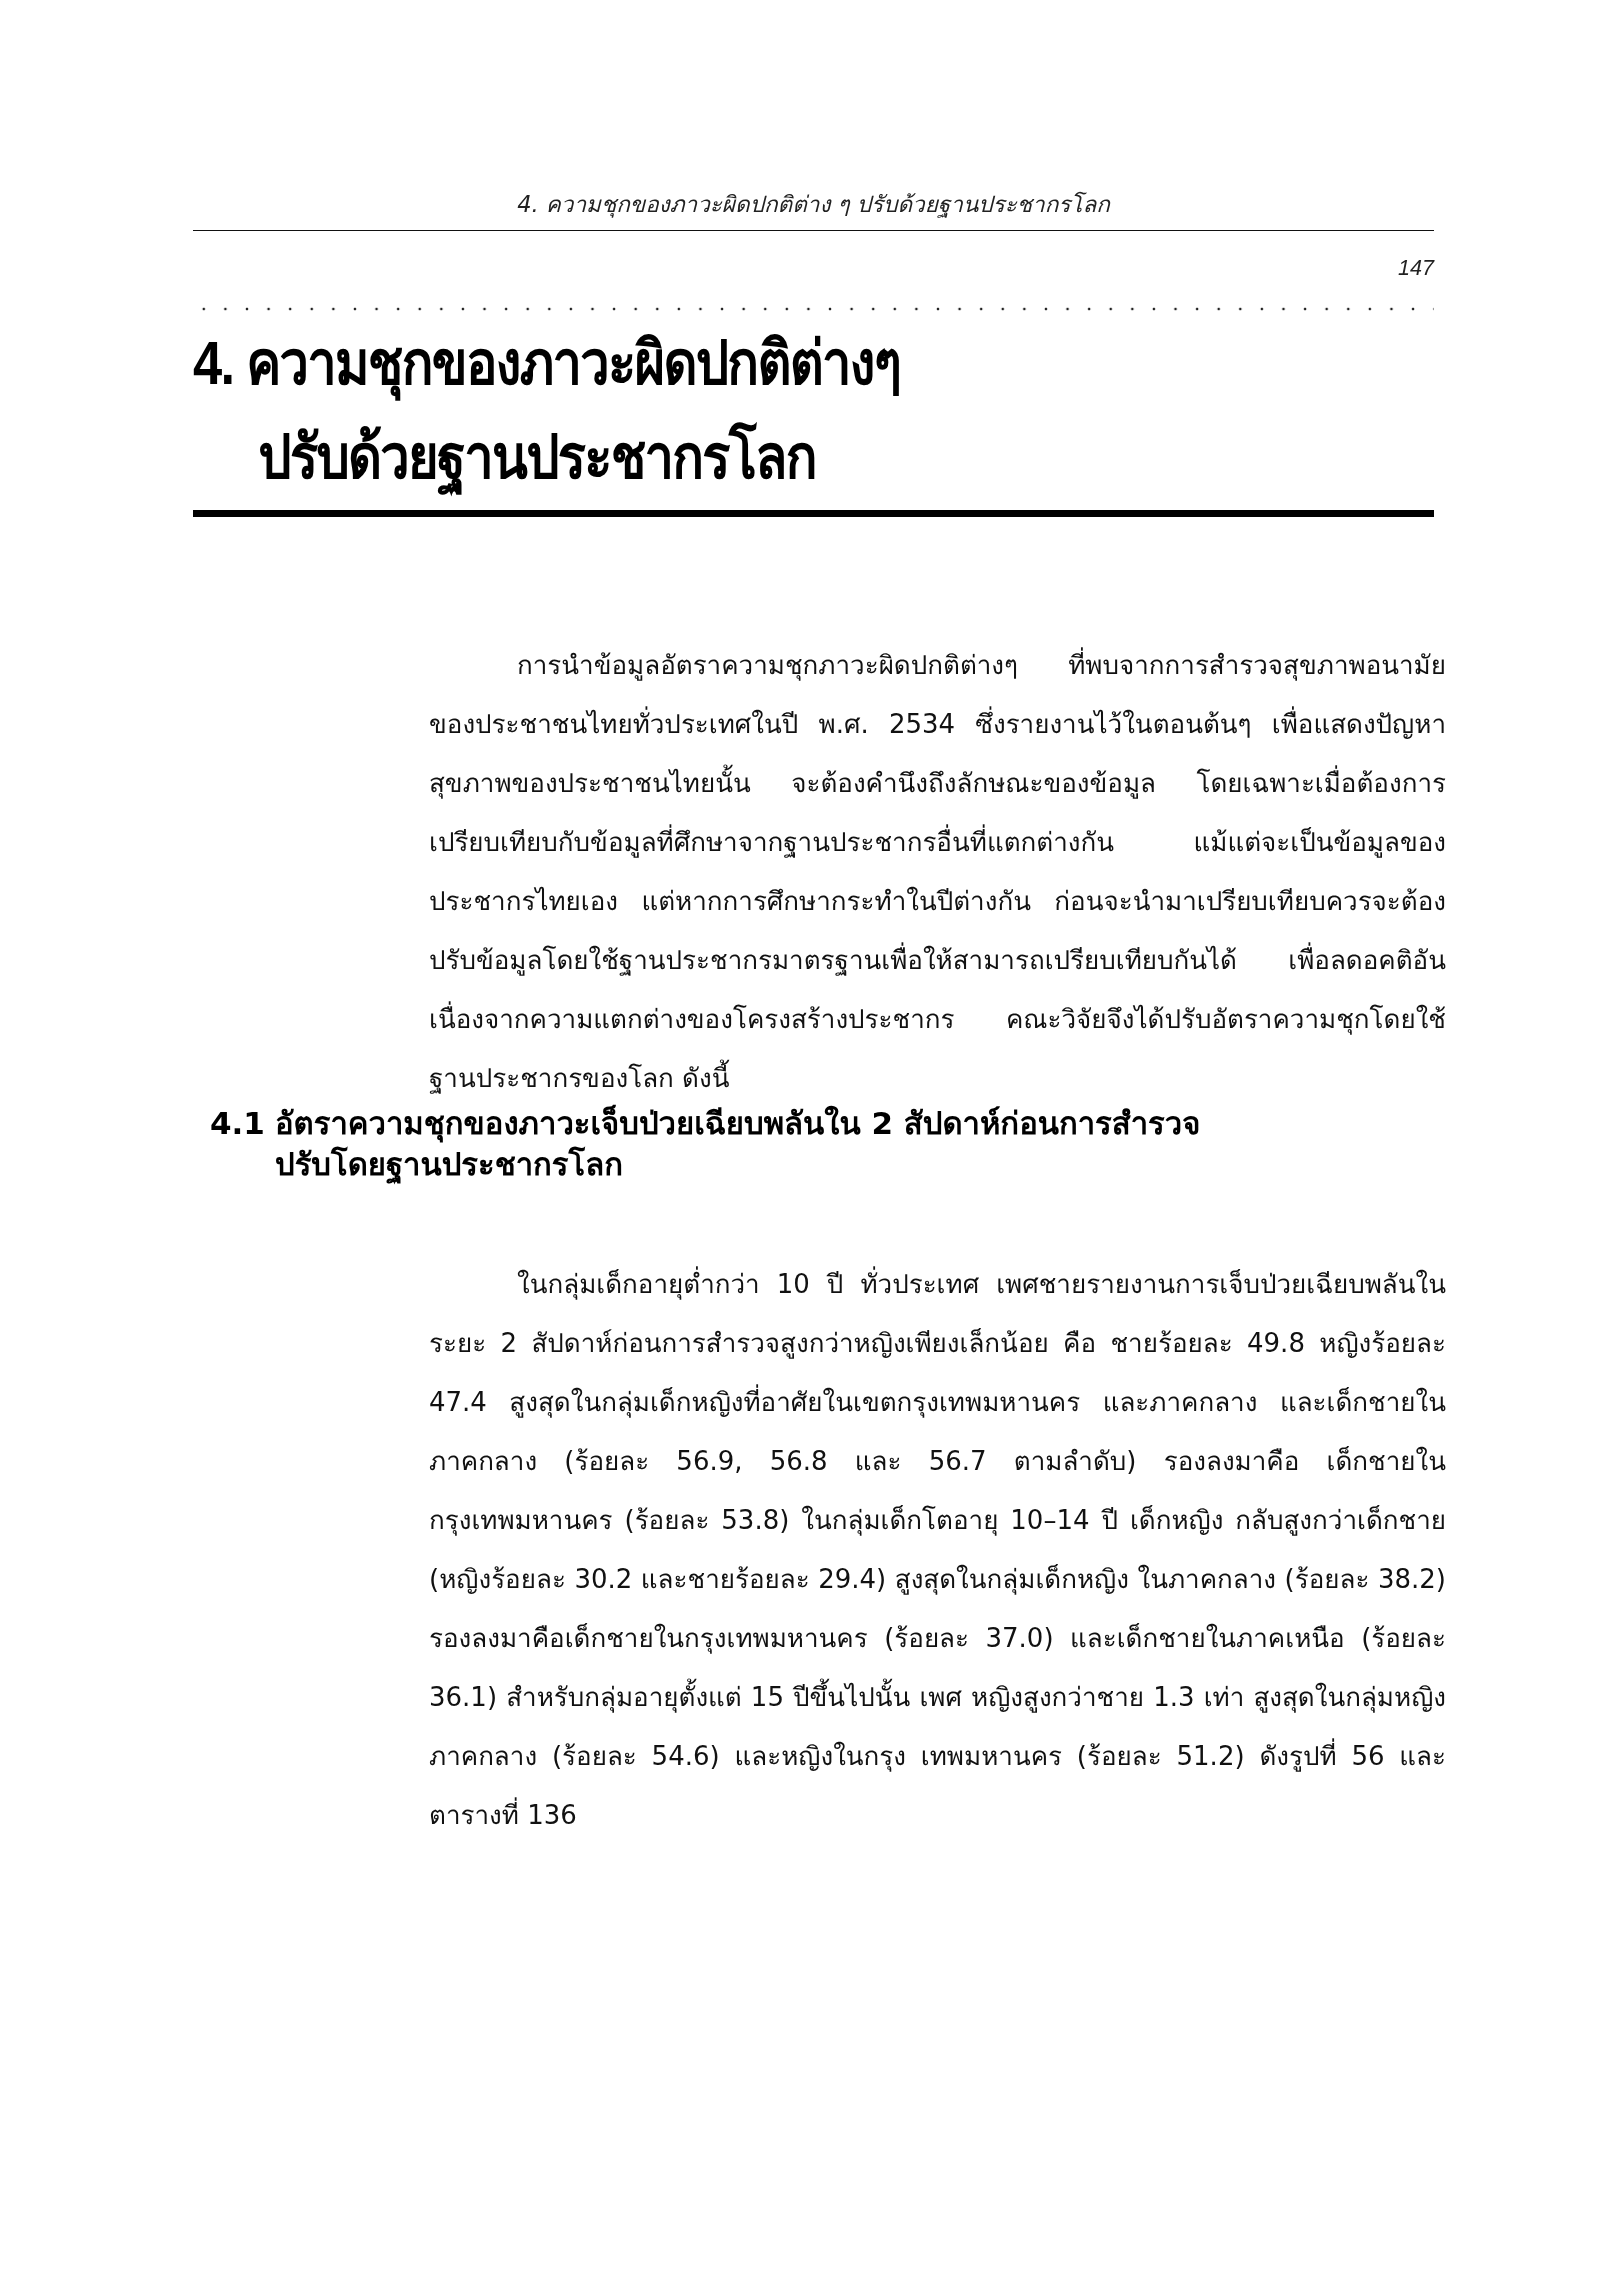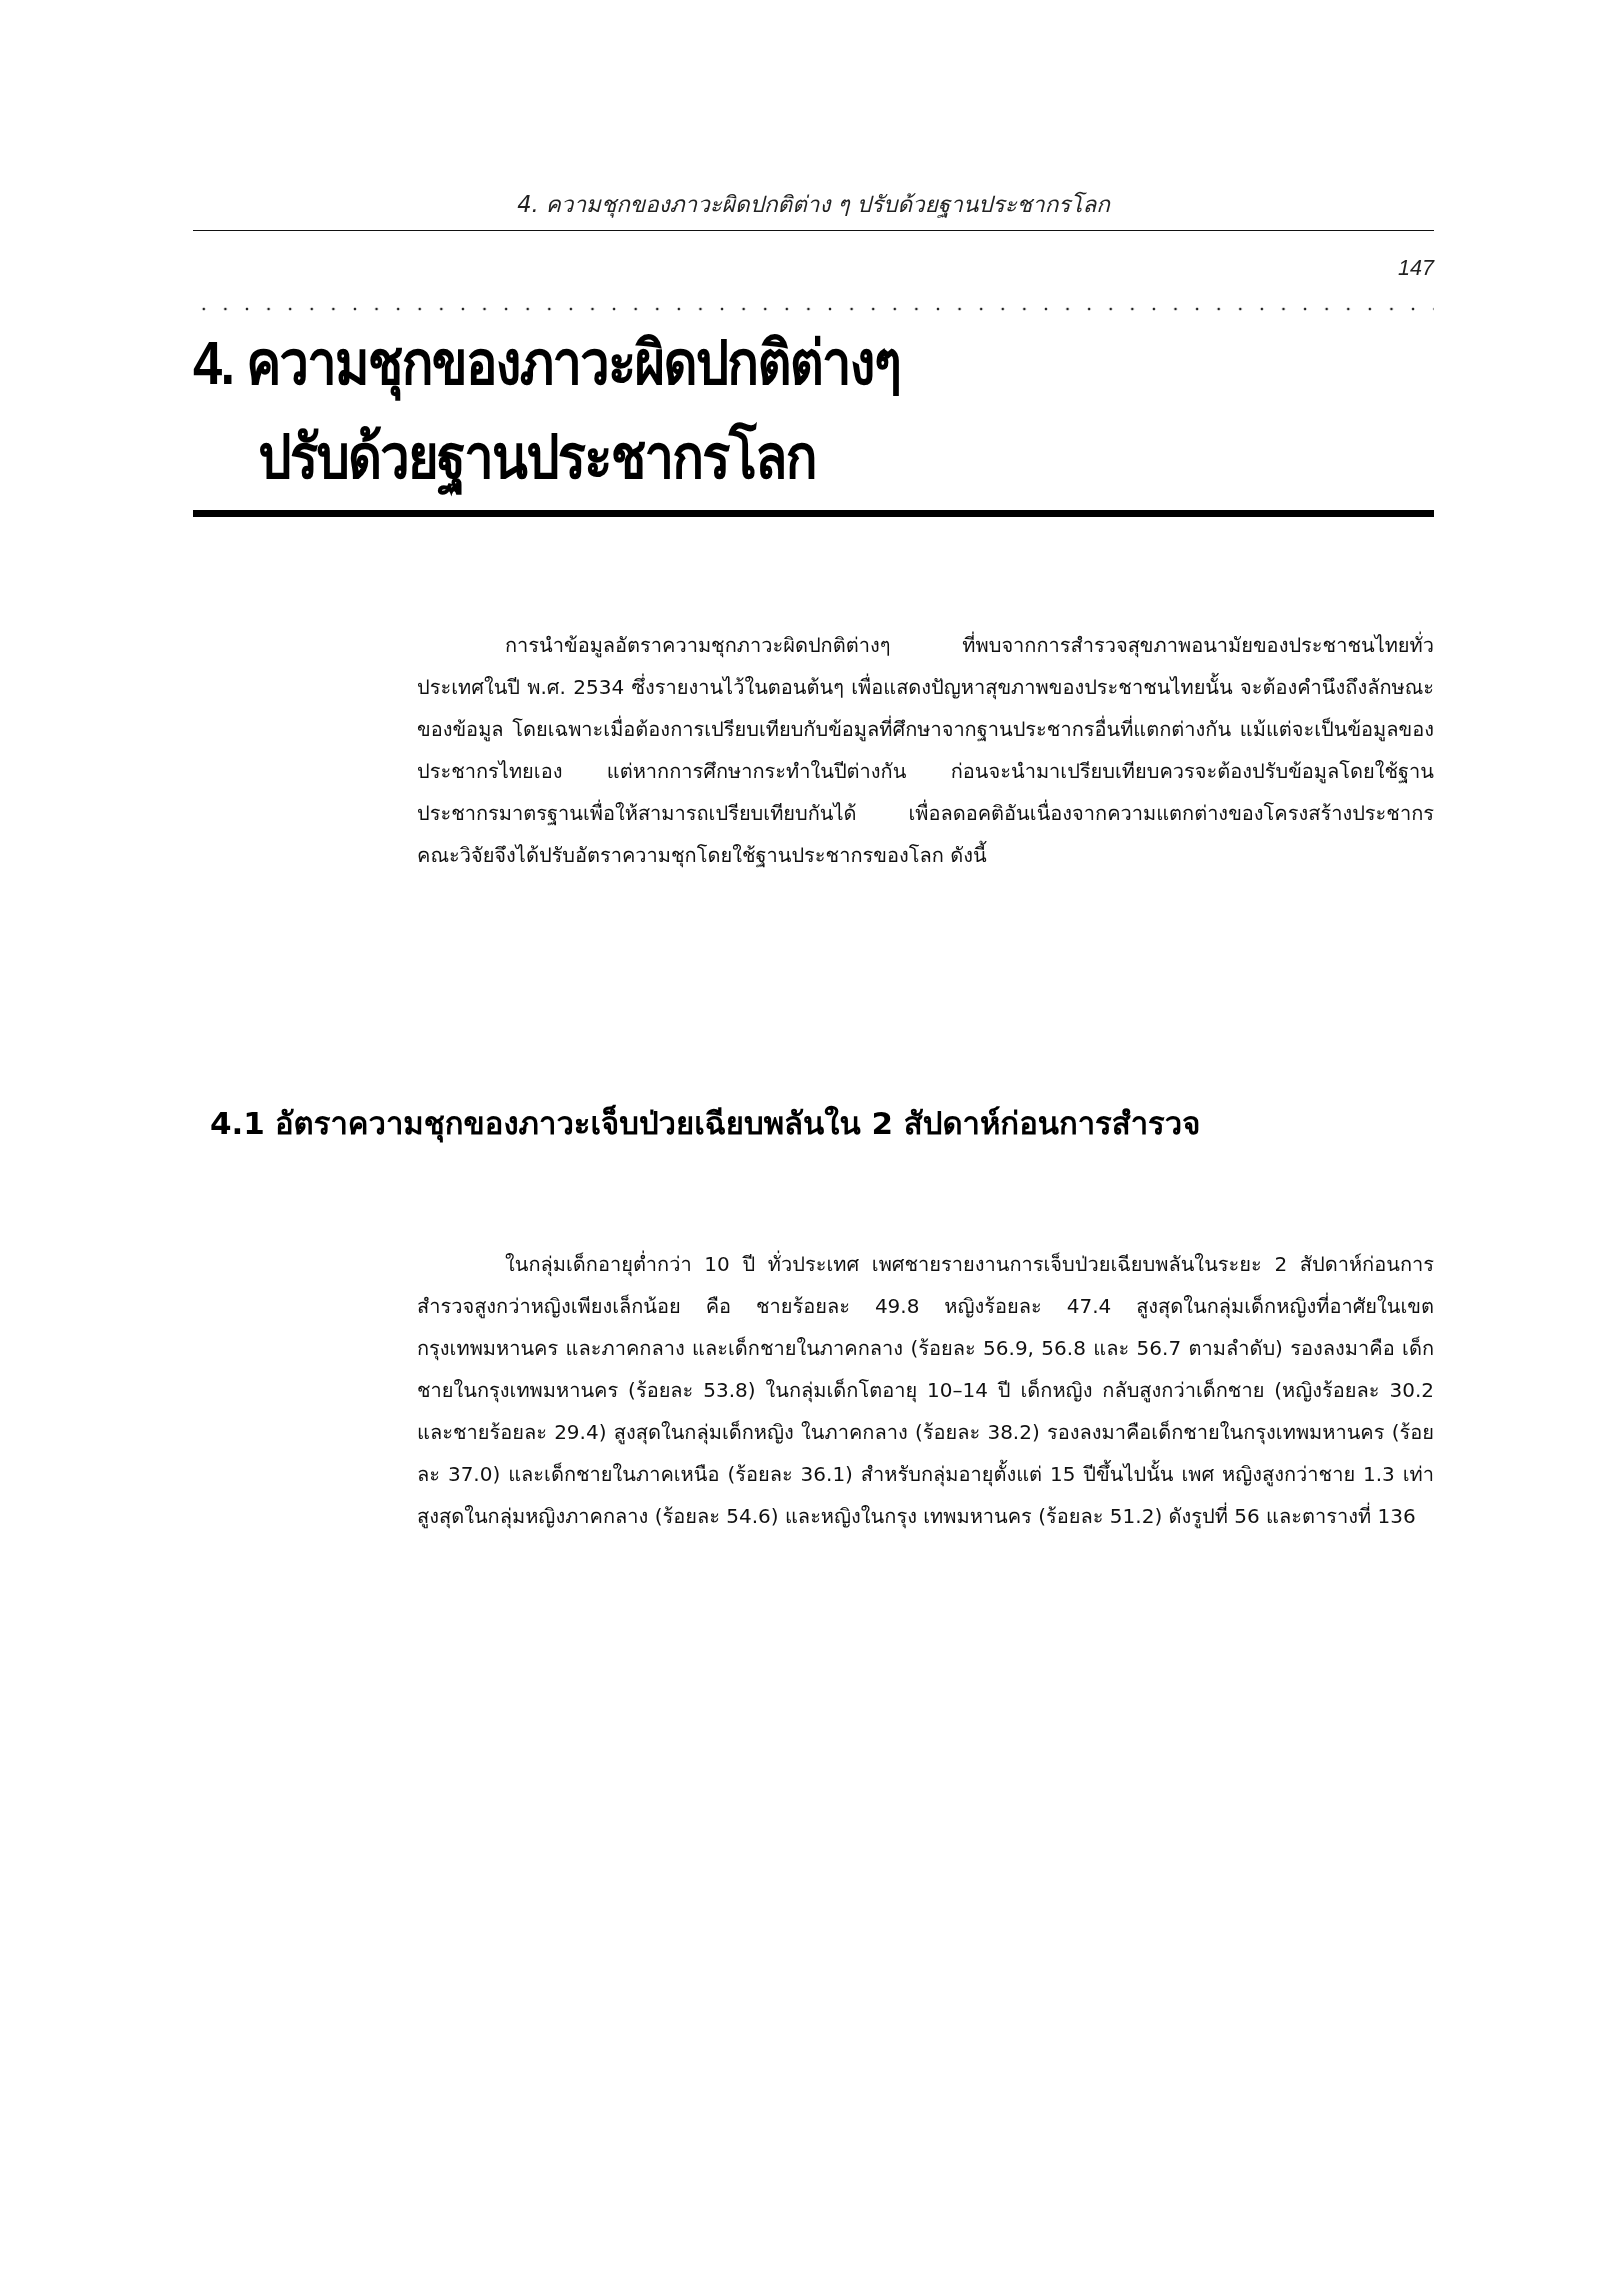--- a/index.html
+++ b/index.html
@@ -6,21 +6,21 @@
   body { width:1619px; height:2292px; position:relative; overflow:hidden; color:#111; font-family:"DejaVu Sans","Liberation Sans",sans-serif; }
   .running-header { position:absolute; left:193px; width:1241px; top:186px; text-align:center; font-style:italic; font-size:22.5px; color:#222; }
   .header-rule { position:absolute; left:193px; width:1241px; top:230px; height:0; border-top:1.6px solid #111; }
   .page-number { position:absolute; right:185px; top:255px; font-style:italic; font-size:21.6px; color:#222; font-family:"Liberation Sans",sans-serif; }
   .dotted-rule { position:absolute; left:193px; width:1241px; top:307px; height:3.9px;
     background-image: radial-gradient(circle, #222 1.3px, transparent 1.6px);
     background-size:21.6px 3.9px; background-repeat:repeat-x; background-position:0 0; }
   .chapter-title { position:absolute; left:193px; top:316px; margin:0; font-family:"Liberation Sans",sans-serif; font-weight:bold; font-size:61px; line-height:94px; letter-spacing:-2px; transform:scaleX(0.86); transform-origin:left top; color:#000; }
   .chapter-title .line2 { display:block; padding-left:76px; }
   .chapter-rule { position:absolute; left:193px; width:1241px; top:510px; height:6.9px; background:#000; }
-  .para { position:absolute; left:417px; width:1017px; margin:0; font-size:20px; line-height:42px; text-align:justify; text-align-last:left; font-family:"DejaVu Sans",sans-serif; color:#111; }
+  .para { position:absolute; left:417px; width:1017px; margin:12px; font-size:26px; line-height:59px; text-align:justify; text-align-last:left; font-family:"DejaVu Sans",sans-serif; color:#111; }
   .para .indent { display:inline-block; width:88px; }
   .p1 { top:624px; }
   .section-heading { position:absolute; left:193px; width:1241px; top:1086px; margin:17px; font-size:31px; line-height:41px; font-weight:bold; font-family:"DejaVu Sans",sans-serif; color:#000; }
   .section-heading .num { display:inline-block; width:65px; }
   .section-heading .line2 { display:block; padding-left:65px; }
   .p2 { top:1243px; }
 </style>
 </head>
 <body>
 
@@ -32,16 +32,17 @@
 <h1 class="chapter-title">
   <span class="line1">4. ความชุกของภาวะผิดปกติต่างๆ</span>
   <span class="line2">ปรับด้วยฐานประชากรโลก</span>
 </h1>
 <div class="chapter-rule"></div>
 
 <p class="para p1"><span class="indent"></span><span>การนำข้อมูลอัตราความชุกภาวะผิดปกติต่างๆ  ที่พบจากการสำรวจสุขภาพอนามัยของประชาชนไทยทั่วประเทศในปี พ.ศ. 2534 ซึ่งรายงานไว้ในตอนต้นๆ เพื่อแสดงปัญหาสุขภาพของประชาชนไทยนั้น จะต้องคำนึงถึงลักษณะของข้อมูล โดยเฉพาะเมื่อต้องการเปรียบเทียบกับข้อมูลที่ศึกษาจากฐานประชากรอื่นที่แตกต่างกัน แม้แต่จะเป็นข้อมูลของประชากรไทยเอง  แต่หากการศึกษากระทำในปีต่างกัน  ก่อนจะนำมาเปรียบเทียบควรจะต้องปรับข้อมูลโดยใช้ฐานประชากรมาตรฐานเพื่อให้สามารถเปรียบเทียบกันได้ เพื่อลดอคติอันเนื่องจากความแตกต่างของโครงสร้างประชากร คณะวิจัยจึงได้ปรับอัตราความชุกโดยใช้ฐานประชากรของโลก ดังนี้</span></p>
 
 <h2 class="section-heading">
   <span class="num">4.1</span><span>อัตราความชุกของภาวะเจ็บป่วยเฉียบพลันใน 2 สัปดาห์ก่อนการสำรวจ</span>
+  <span class="line2">ปรับโดยฐานประชากรโลก</span>
 </h2>
 
 <p class="para p2"><span class="indent"></span><span>ในกลุ่มเด็กอายุต่ำกว่า  10  ปี  ทั่วประเทศ  เพศชายรายงานการเจ็บป่วยเฉียบพลันในระยะ 2 สัปดาห์ก่อนการสำรวจสูงกว่าหญิงเพียงเล็กน้อย คือ ชายร้อยละ 49.8 หญิงร้อยละ 47.4 สูงสุดในกลุ่มเด็กหญิงที่อาศัยในเขตกรุงเทพมหานคร และภาคกลาง และเด็กชายในภาคกลาง (ร้อยละ 56.9, 56.8 และ 56.7 ตามลำดับ)   รองลงมาคือ เด็กชายในกรุงเทพมหานคร (ร้อยละ 53.8) ในกลุ่มเด็กโตอายุ 10–14 ปี เด็กหญิง กลับสูงกว่าเด็กชาย (หญิงร้อยละ 30.2 และชายร้อยละ 29.4) สูงสุดในกลุ่มเด็กหญิง ในภาคกลาง (ร้อยละ 38.2) รองลงมาคือเด็กชายในกรุงเทพมหานคร (ร้อยละ 37.0) และเด็กชายในภาคเหนือ (ร้อยละ 36.1) สำหรับกลุ่มอายุตั้งแต่ 15 ปีขึ้นไปนั้น เพศ หญิงสูงกว่าชาย 1.3 เท่า สูงสุดในกลุ่มหญิงภาคกลาง (ร้อยละ 54.6) และหญิงในกรุง เทพมหานคร (ร้อยละ 51.2) ดังรูปที่ 56 และตารางที่ 136</span></p>
 
 
 </body></html>

